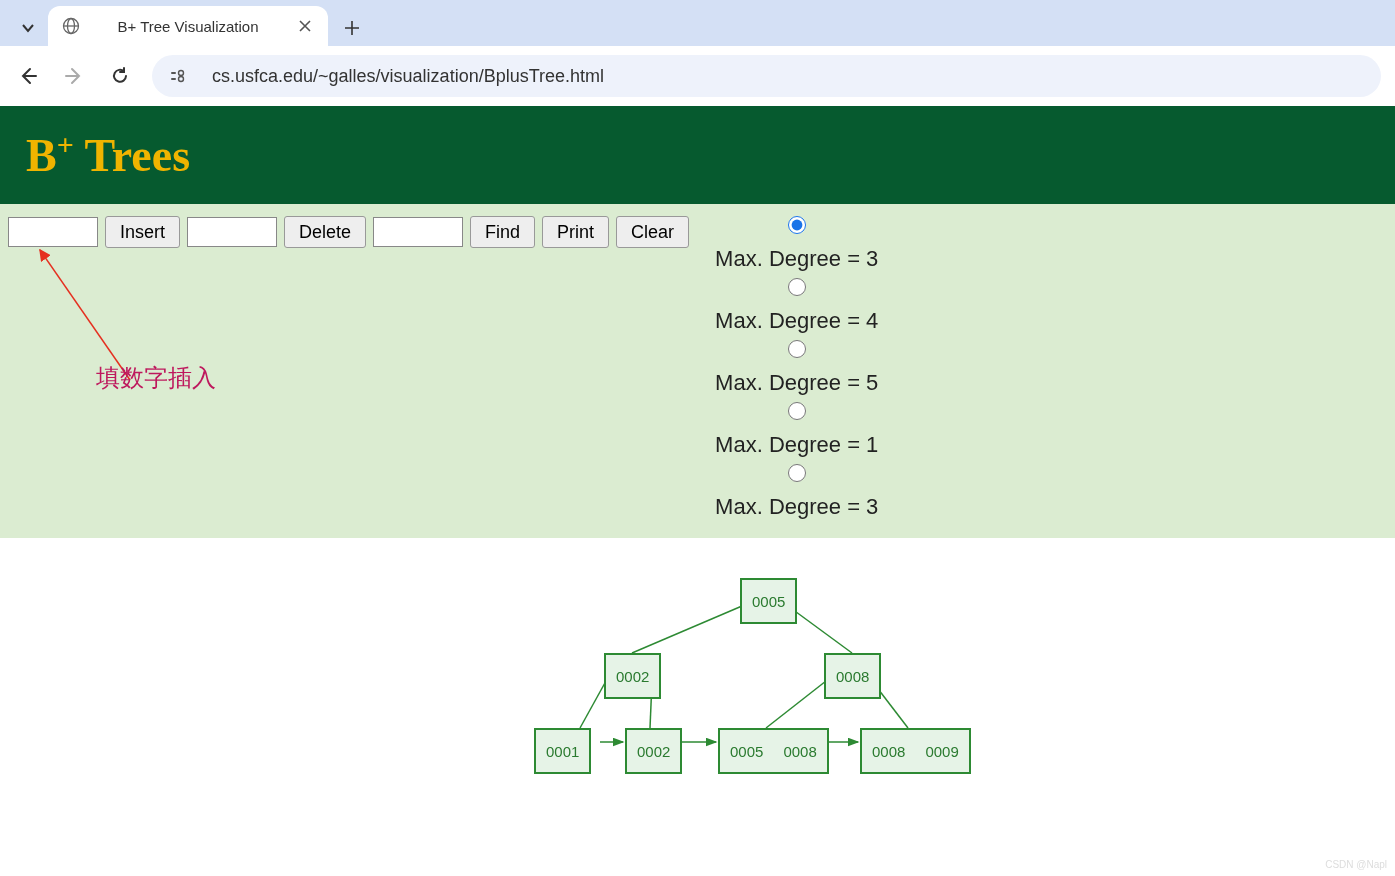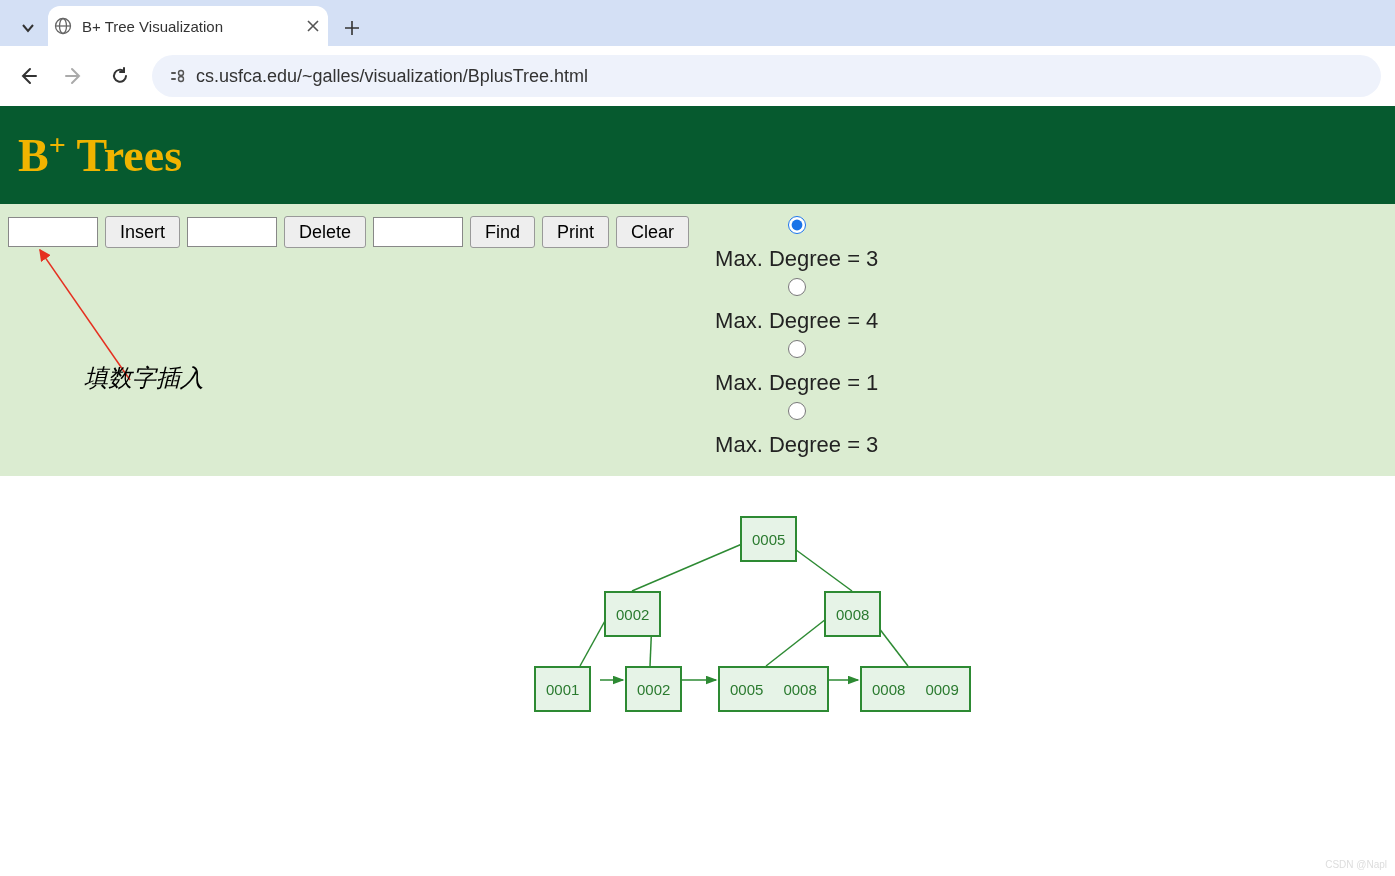--- a/index.html
+++ b/index.html
@@ -2,49 +2,49 @@
 <html><head>
   <meta charset="utf-8">
   <style>
     * { margin: 0; padding: 0; box-sizing: border-box; }
     body { font-family: Arial, sans-serif; background: #fff; width: 1395px; }
     
     
     .browser-chrome { background: #d4e0f5; }
     .tab-bar { height: 46px; display: flex; align-items: flex-end; padding-left: 8px; }
     .tab-dropdown { width: 40px; height: 36px; display: flex; align-items: center; justify-content: center; cursor: pointer; }
-    .tab { background: #fff; height: 40px; display: flex; align-items: center; padding: 0 6px; border-radius: 12px 12px 0 0; min-width: 280px; gap: 10px; position: relative; }
+    .tab { background: #fff; height: 40px; display: flex; align-items: center; padding: 0 14px; border-radius: 12px 12px 0 0; min-width: 280px; gap: 10px; position: relative; text-align: center; }
     .tab-favicon { width: 18px; height: 18px; }
     .tab-title { font-size: 15px; color: #333; flex: 1; }
     .tab-close { width: 18px; height: 18px; display: flex; align-items: center; justify-content: center; cursor: pointer; font-size: 16px; color: #555; }
     .new-tab { width: 36px; height: 36px; display: flex; align-items: center; justify-content: center; cursor: pointer; font-size: 20px; color: #333; margin-left: 6px; }
     
     .nav-bar { background: #fff; height: 60px; display: flex; align-items: center; padding: 0 14px; gap: 18px; }
     .nav-btn { width: 28px; height: 28px; display: flex; align-items: center; justify-content: center; cursor: pointer; color: #333; }
     .nav-btn.disabled { color: #aaa; }
-    .address-bar { flex: 1; height: 42px; background: #eef2fb; border-radius: 21px; display: flex; align-items: center; padding: 0 16px; gap: 8px; }
+    .address-bar { flex: 1; height: 42px; background: #eef2fb; border-radius: 21px; display: flex; align-items: center; padding: 0 16px; gap: 24px; }
     .site-settings { width: 20px; height: 20px; display: flex; align-items: center; justify-content: center; }
     .url { font-size: 18px; color: #333; }
     
     
-    .page-header { background: #065a2f; padding: 22px 18px; }
+    .page-header { background: #065a2f; padding: 22px 26px; }
     .page-title { color: #f0b400; font-size: 46px; font-weight: bold; font-family: Georgia, serif; }
     .page-title sup { font-size: 30px; vertical-align: super; }
     
     .controls-panel { background: #dbecd1; padding: 12px 8px 18px 8px; display: flex; align-items: flex-start; gap: 16px; position: relative; }
     .controls-left { display: flex; align-items: center; gap: 7px; flex-wrap: wrap; }
     .ctl-input { width: 90px; height: 30px; border: 1px solid #888; background: #fff; padding: 0 6px; font-size: 16px; }
     .ctl-btn { height: 32px; padding: 0 14px; border: 1px solid #999; background: #eeeeee; font-size: 18px; cursor: pointer; border-radius: 3px; }
     
     .radio-group { display: flex; flex-direction: column; gap: 6px; margin-left: 10px; }
     .radio-row { display: flex; align-items: center; gap: 12px; font-size: 22px; color: #222; flex-direction: column; }
     .radio-row input[type=radio] { width: 18px; height: 18px; accent-color: #1a73e8; }
     
     .annotation-arrow { position: absolute; left: 10px; top: 36px; pointer-events: none; }
-    .annotation-text { position: absolute; left: 84px; top: 158px; color: #000000; font-size: 24px; font-family: "Microsoft YaHei", sans-serif; pointer-events: none; font-style: italic; }
+    .annotation-text { position: absolute; left: 96px; top: 158px; color: #be185d; font-size: 24px; font-family: "Microsoft YaHei", sans-serif; pointer-events: none; }
     
     
     .viz { position: relative; height: 250px; margin-top: 40px; }
     .node { position: absolute; border: 2px solid #2d8a33; background: #e6f3e7; display: flex; align-items: center; justify-content: center; gap: 20px; padding: 21px 10px; height: 28px; }
     .node span { color: #2a7a2f; font-size: 15px; font-family: Arial; }
     .tree-svg { position: absolute; left: 0; top: 0; }
     
     .watermark { position: fixed; right: 8px; bottom: 6px; font-size: 10px; color: #ddd; }
   </style>
 </head>
@@ -128,20 +128,24 @@
     <label class="radio-row">
       <input type="radio" name="deg" checked="" style="">
       <span>Max. Degree = 3</span>
     </label>
     <label class="radio-row">
       <input type="radio" name="deg" style="">
       <span>Max. Degree = 4</span>
     </label>
     <label class="radio-row">
       <input type="radio" name="deg" style="">
+      <span>Max. Degree = 5</span>
+    </label>
+    <label class="radio-row">
+      <input type="radio" name="deg" style="">
       <span>Max. Degree = 1</span>
     </label>
     <label class="radio-row">
       <input type="radio" name="deg" style="">
       <span>Max. Degree = 3</span>
     </label>
   </div>
 
   <svg class="annotation-arrow" width="200" height="160">
     <defs>

